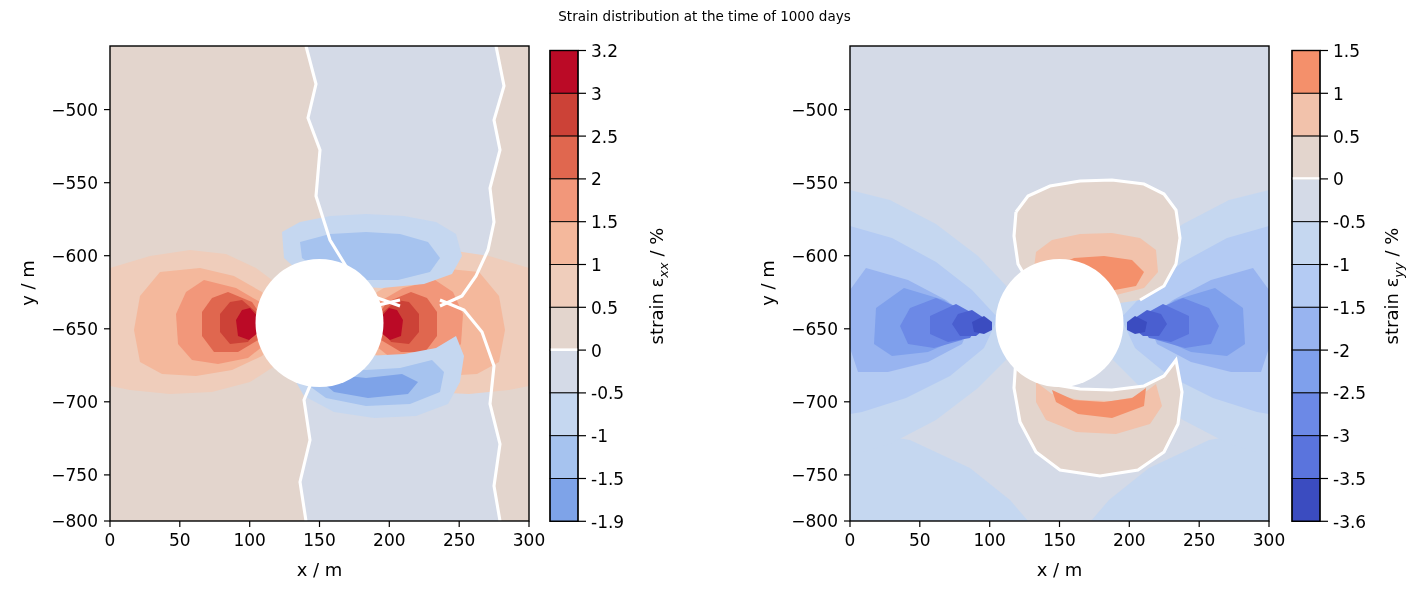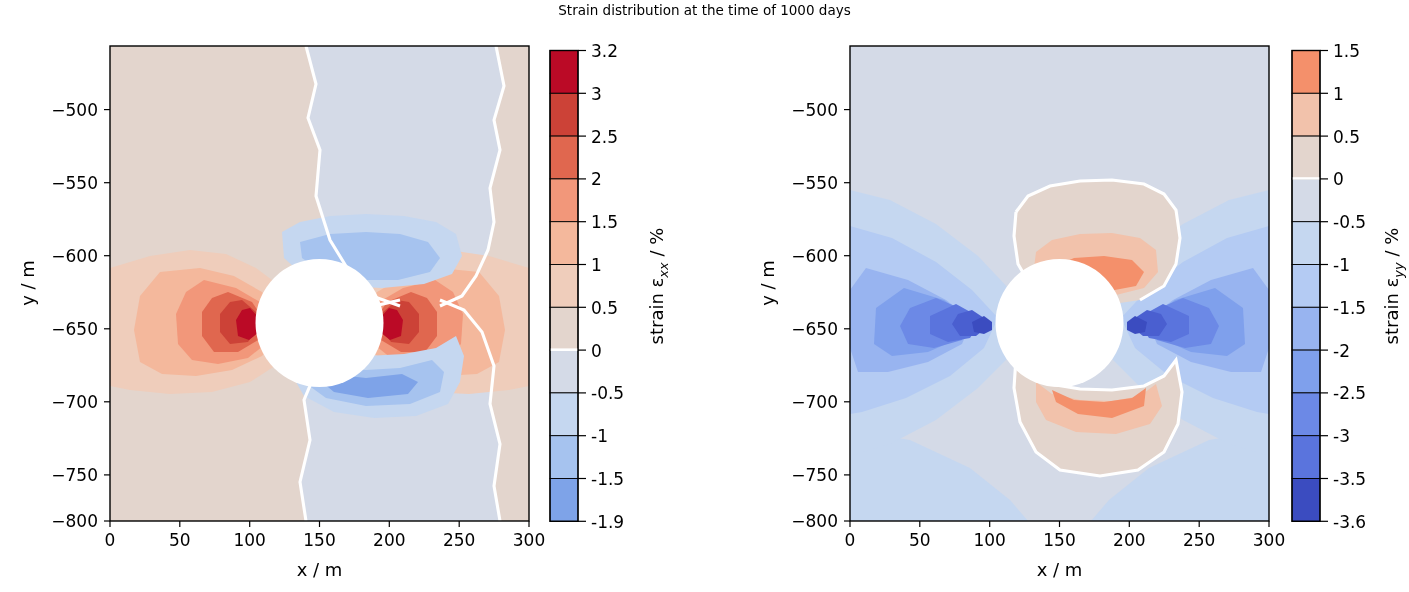--- a/index.html
+++ b/index.html
@@ -14,21 +14,21 @@
     color: #000000;
     overflow: hidden;
     position: relative;
   }
   #figure {
     position: absolute;
     inset: 0;
   }
   .fig-title {
     position: absolute;
-    top: 2px;
+    top: 8px;
     left: 0;
     width: 100%;
     text-align: center;
     font-size: 13.5px;
     color: #000;
   }
   svg { display: block; }
   .tick-label {
     font-size: 17px;
     fill: #000;

